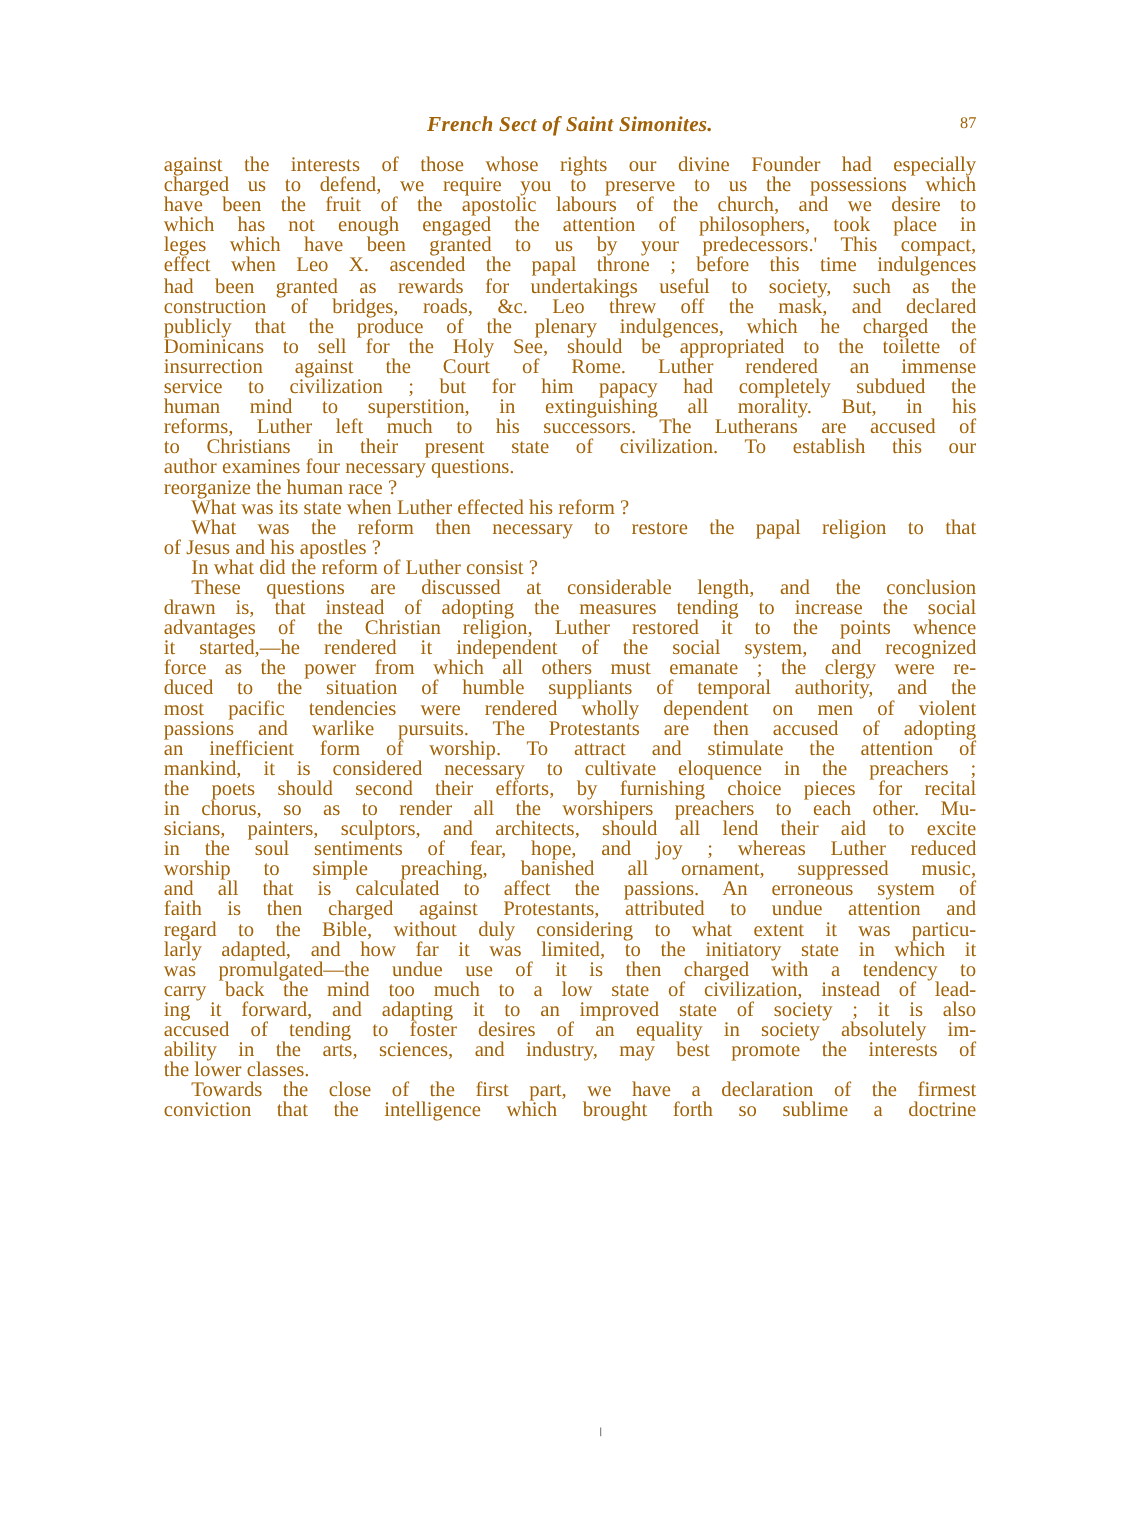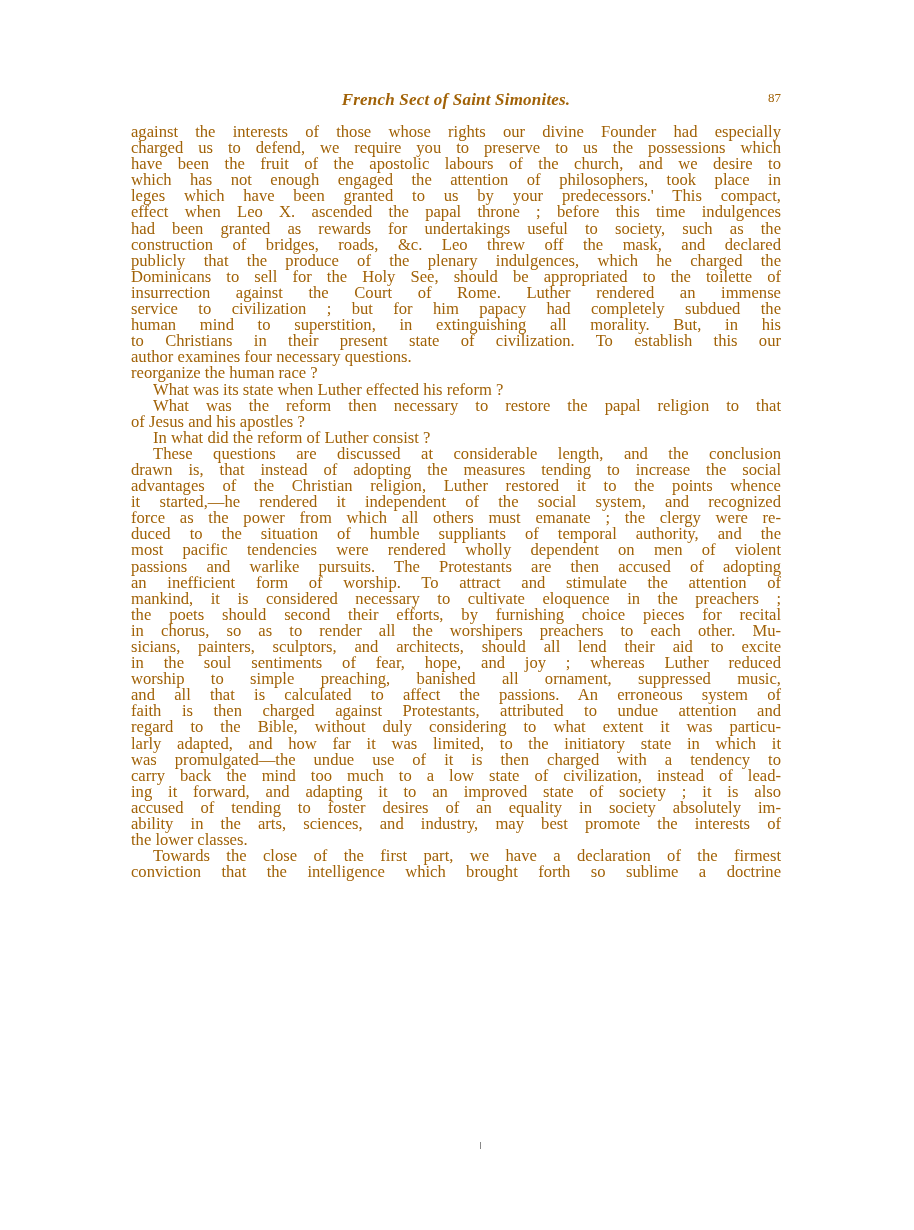--- a/index.html
+++ b/index.html
@@ -31,20 +31,21 @@
       <span class="line">which has not enough engaged the attention of philosophers, took place in</span>
       <span class="line">leges which have been granted to us by your predecessors.' This compact,</span>
       <span class="line">effect when Leo X. ascended the papal throne ; before this time indulgences</span>
       <span class="line">had been granted as rewards for undertakings useful to society, such as the</span>
       <span class="line">construction of bridges, roads, &amp;c. Leo threw off the mask, and declared</span>
       <span class="line">publicly that the produce of the plenary indulgences, which he charged the</span>
       <span class="line">Dominicans to sell for the Holy See, should be appropriated to the toilette of</span>
       <span class="line">insurrection against the Court of Rome. Luther rendered an immense</span>
       <span class="line">service to civilization ; but for him papacy had completely subdued the</span>
       <span class="line">human mind to superstition, in extinguishing all morality. But, in his</span>
+      <span class="line">reforms, Luther left much to his successors. The Lutherans are accused of</span>
       <span class="line">to Christians in their present state of civilization. To establish this our</span>
       <span class="line last">author examines four necessary questions.</span>
       <span class="line last">reorganize the human race ?</span>
       <span class="line indent last">What was its state when Luther effected his reform ?</span>
       <span class="line indent">What was the reform then necessary to restore the papal religion to that</span>
       <span class="line last">of Jesus and his apostles ?</span>
       <span class="line indent last">In what did the reform of Luther consist ?</span>
       <span class="line indent">These questions are discussed at considerable length, and the conclusion</span>
       <span class="line">drawn is, that instead of adopting the measures tending to increase the social</span>
       <span class="line">advantages of the Christian religion, Luther restored it to the points whence</span>

